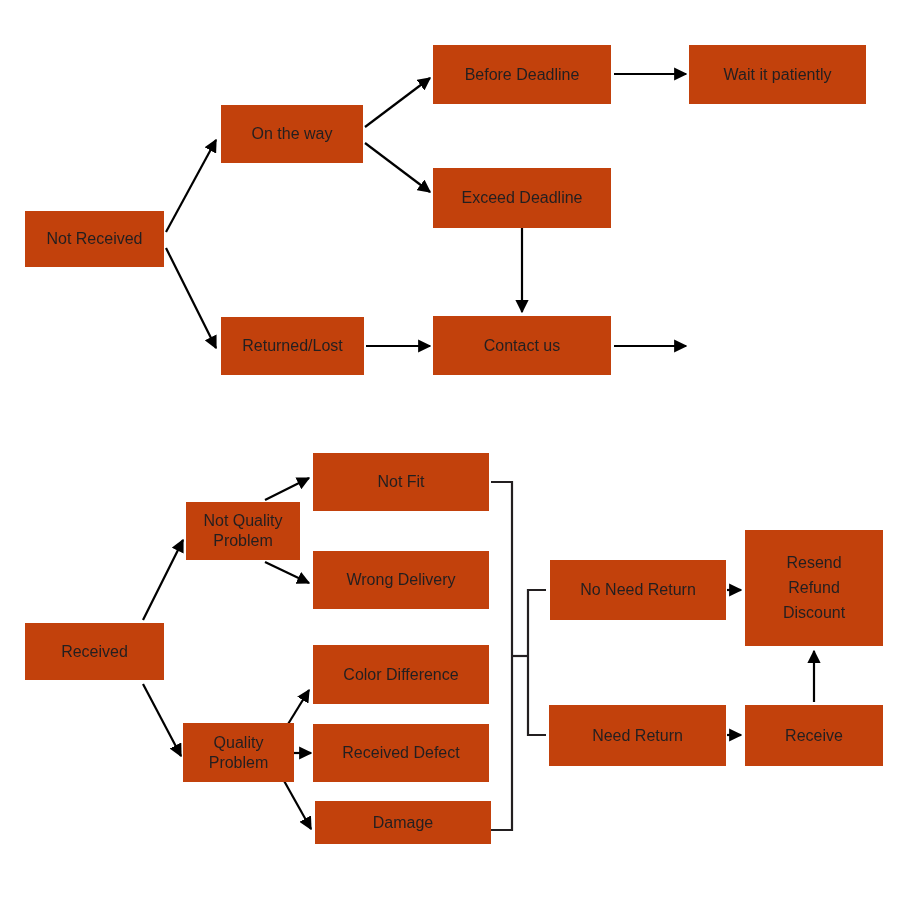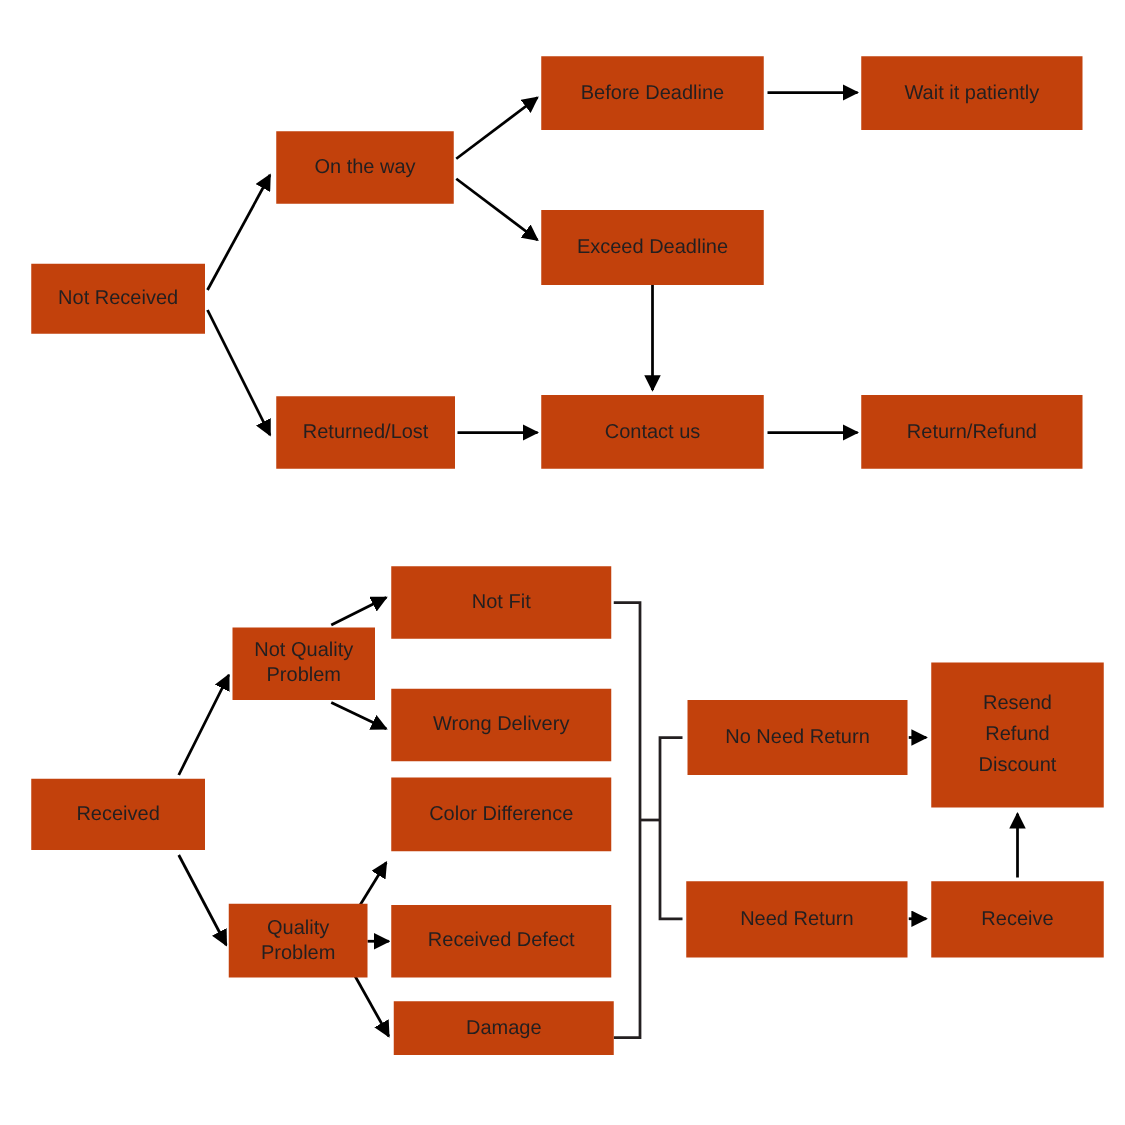--- a/index.html
+++ b/index.html
@@ -121,39 +121,38 @@
   <div class="node" style="left:221px; top:317px; width:143px; height:58px;">Returned/Lost</div>
 
   <div class="node" style="left:433px; top:45px; width:178px; height:59px;">Before Deadline</div>
 
   <div class="node" style="left:433px; top:168px; width:178px; height:60px;">Exceed Deadline</div>
 
   <div class="node" style="left:689px; top:45px; width:177px; height:59px;">Wait it patiently</div>
 
   <div class="node" style="left:433px; top:316px; width:178px; height:59px;">Contact us</div>
 
-  <div class="node" style="left:689px; top:316px; width:177px; height:59px;">Return/Refund</div>
 
   <div class="node" style="left:25px; top:623px; width:139px; height:57px;">Received</div>
 
   <div class="node multiline" style="left:186px; top:502px; width:114px; height:58px;">
     <span>Not Quality</span>
     <span>Problem</span>
   </div>
 
   <div class="node multiline" style="left:183px; top:723px; width:111px; height:59px;">
     <span>Quality</span>
     <span>Problem</span>
   </div>
 
   <div class="node" style="left:313px; top:453px; width:176px; height:58px;">Not Fit</div>
 
   <div class="node" style="left:313px; top:551px; width:176px; height:58px;">Wrong Delivery</div>
 
-  <div class="node" style="left:313px; top:622px; width:176px; height:59px;">Color Difference</div>
+  <div class="node" style="left:313px; top:645px; width:176px; height:59px;">Color Difference</div>
 
   <div class="node" style="left:313px; top:724px; width:176px; height:58px;">Received Defect</div>
 
   <div class="node" style="left:315px; top:801px; width:176px; height:43px;">Damage</div>
 
   <div class="node" style="left:550px; top:560px; width:176px; height:60px;">No Need Return</div>
 
   <div class="node" style="left:549px; top:705px; width:177px; height:61px;">Need Return</div>
 
   <div class="node" style="left:745px; top:705px; width:138px; height:61px;">Receive</div>

